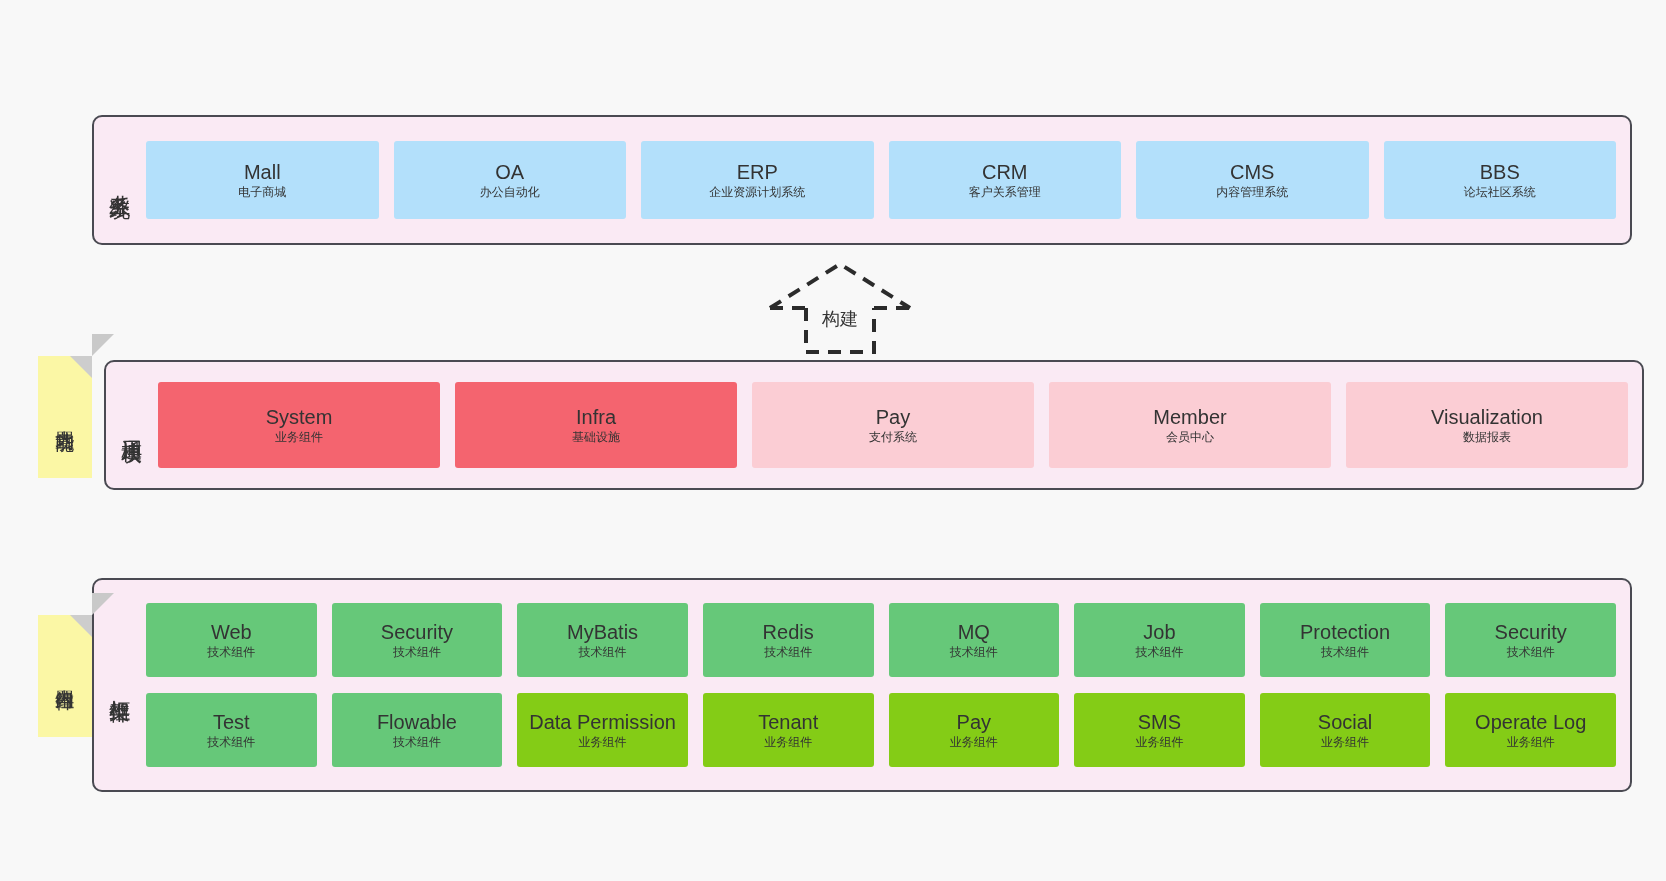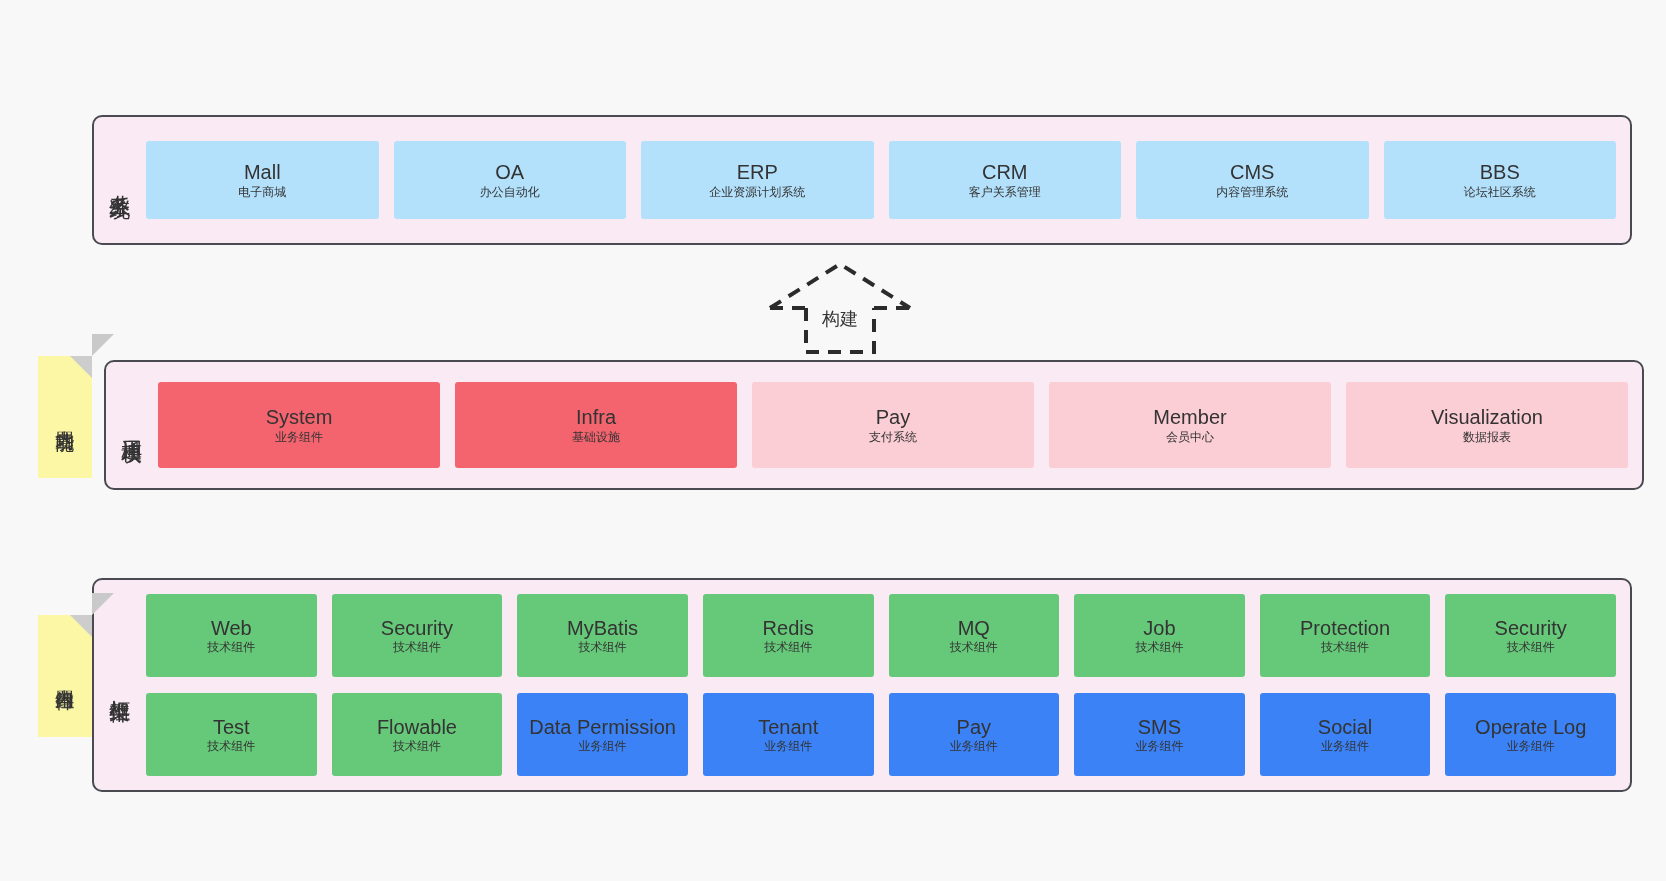--- a/index.html
+++ b/index.html
@@ -72,25 +72,25 @@
     padding: 6px 4px;
     min-width: 0;
   }
   .box .b-title { font-size: 20px; }
   .box .b-sub   { font-size: 12px; }
 
   .box.blue        { background: #b3e0fb; }
   .box.red         { background: #f4646f; }
   .box.pink        { background: #fbcdd4; }
   .box.green       { background: #66c879; }
-  .box.lightgreen  { background: #3b82f6; }
+  .box.lightgreen  { background: #84cc16; }
 
   .h-biz  { height: 78px; }
   .h-mod  { height: 86px; }
-  .h-comp { height: 83px; }
+  .h-comp { height: 74px; }
 
   
   .note {
     position: absolute;
     width: 54px;
     background: #fbf7a5;
     display: flex;
     align-items: center;
     justify-content: center;
     font-size: 19px;

